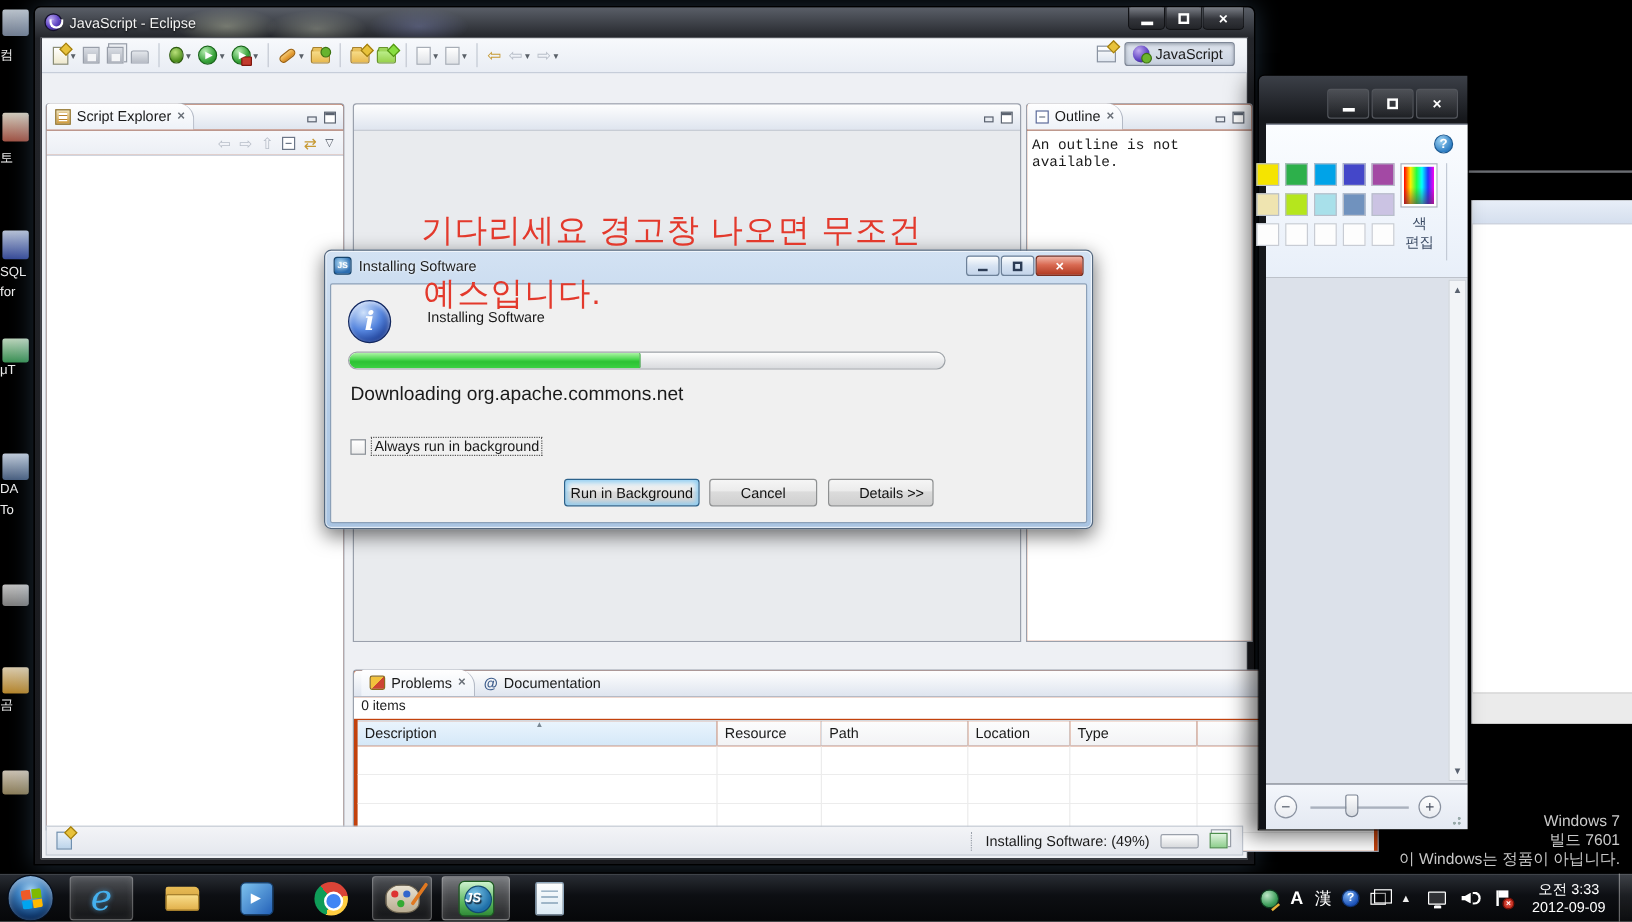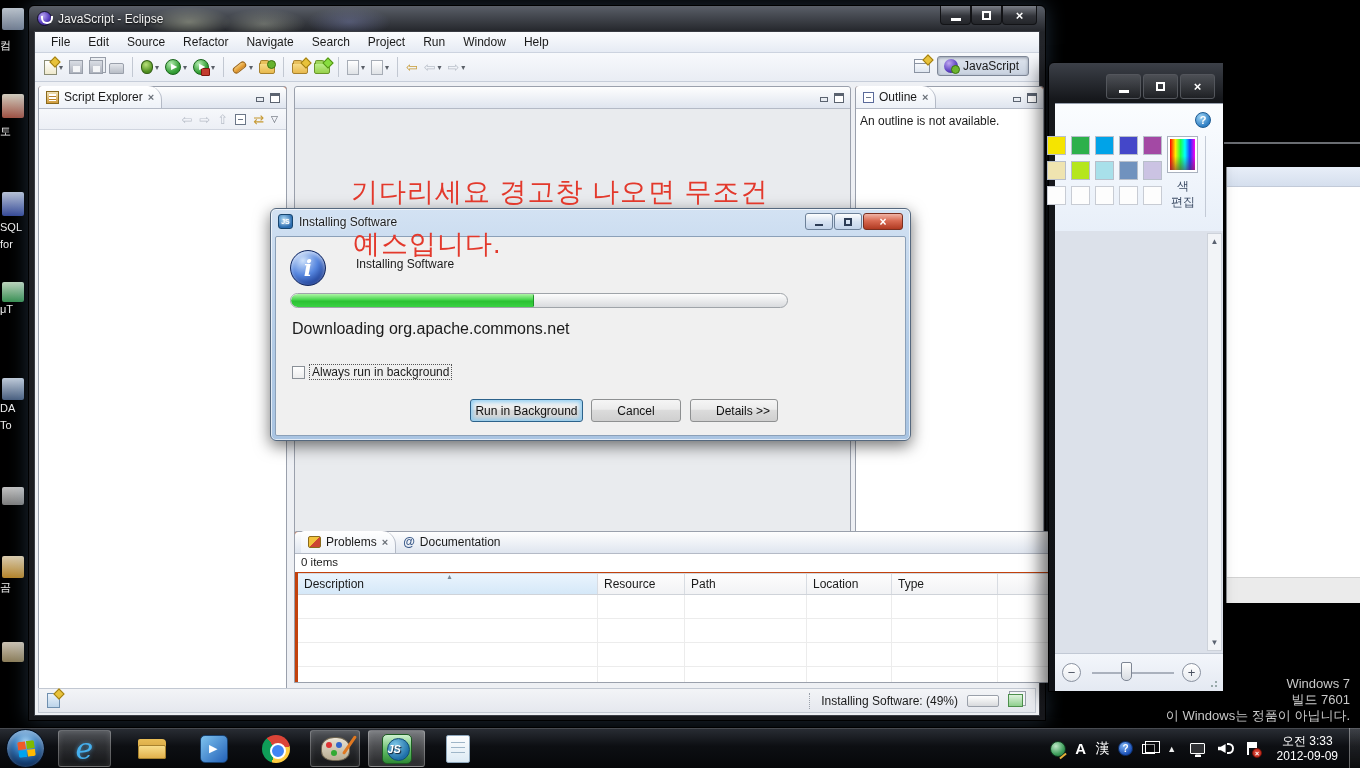--- a/index.html
+++ b/index.html
@@ -261,32 +261,20 @@
     <div class="cap">
         <span class="wg-max"></span>
       </div>
     <div class="cap" style="width:35px;">
         <span class="wg-close">×</span>
       </div>
   </div>
 
   <div class="e-client">
 
-    <div class="menubar">
-      <span class="menu-item">File</span>
-      <span class="menu-item">Edit</span>
-      <span class="menu-item">Source</span>
-      <span class="menu-item">Refactor</span>
-      <span class="menu-item">Navigate</span>
-      <span class="menu-item">Search</span>
-      <span class="menu-item">Project</span>
-      <span class="menu-item">Run</span>
-      <span class="menu-item">Window</span>
-      <span class="menu-item">Help</span>
-    </div>
 
     <div class="toolbar">
       <span class="tbtn">
           <span class="ico i-new"></span>
           <span class="dd">▾</span>
         </span>
       <span class="tbtn">
           <span class="ico i-floppy"></span>
         </span>
       <span class="tbtn">
@@ -393,26 +381,26 @@
           <div class="tab active">
             <span class="mini-box" style="border-color:#5a6a9a;"></span>
             <span>Outline</span>
             <span class="tab-close">×</span>
           </div>
           <div class="pm">
             <span class="g-min"></span>
             <span class="g-max"></span>
           </div>
         </div>
-        <div style="padding:5px 4px;background:#fff;height:425px;">
+        <div style="padding:5px 4px;background:#fff;height:425px;font-family:Liberation Mono, monospace;">
           <span>An outline is not available.</span>
         </div>
       </div>
 
-      <div class="panel" style="left:256px; top:448px; width:855px; height:152px;">
+      <div class="panel" style="left:256px; top:475px; width:855px; height:152px;">
         <div class="tabstrip">
           <div class="tab active" style="margin-left:6px;">
             <span class="prob-ico"></span>
             <span>Problems</span>
             <span class="tab-close">×</span>
           </div>
           <div class="tab">
             <span class="at-glyph">@</span>
             <span>Documentation</span>
           </div>

